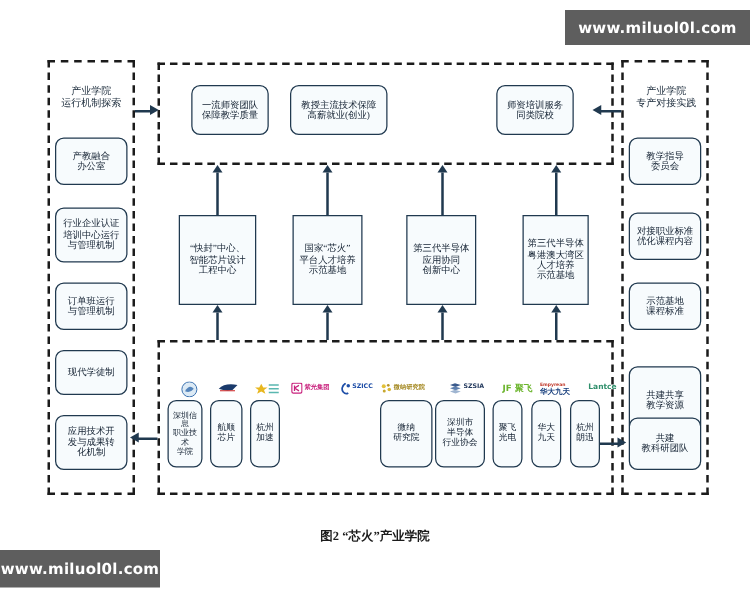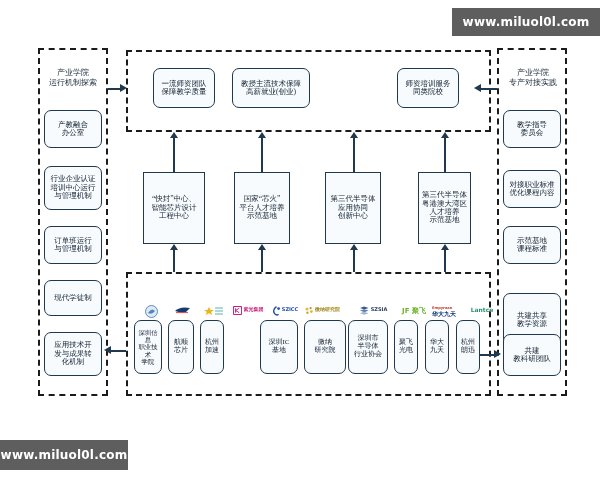--- a/index.html
+++ b/index.html
@@ -373,26 +373,20 @@
   </div>
 
   <div class="node round" style="left:200px; top:320px; width:24px; height:54px; font-size:7px;">
     <div>
       <div>杭州</div>
       <div>加速</div>
     </div>
   </div>
 
 
-  <div class="node round" style="left:260px; top:320px; width:38px; height:54px; font-size:7px;">
-    <div>
-      <div>深圳IC</div>
-      <div>基地</div>
-    </div>
-  </div>
 
   <div class="node round" style="left:304px; top:320px; width:42px; height:54px; font-size:7px;">
     <div>
       <div>微纳</div>
       <div>研究院</div>
     </div>
   </div>
 
   <div class="node round" style="left:348px; top:320px; width:40px; height:54px; font-size:7px;">
     <div>
@@ -452,14 +446,15 @@
 
   <div class="arrow v" style="left:261px; top:250px; height:22px;"></div>
   <div class="arrowhead up" style="left:258px; top:244px;"></div>
 
   <div class="arrow v" style="left:353px; top:250px; height:22px;"></div>
   <div class="arrowhead up" style="left:350px; top:244px;"></div>
 
   <div class="arrow v" style="left:444px; top:250px; height:22px;"></div>
   <div class="arrowhead up" style="left:441px; top:244px;"></div>
 
+  <div id="caption">图2  “芯火”产业学院</div>
 
 </div>
 
 </body></html>

